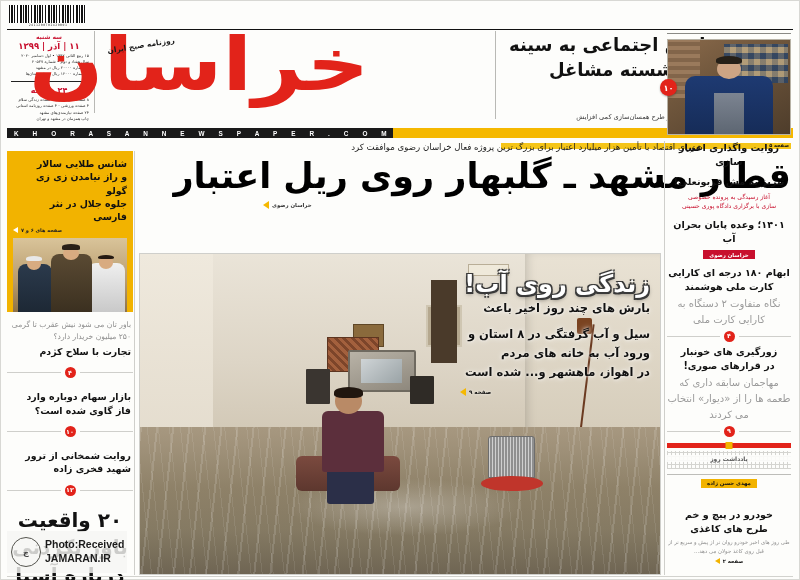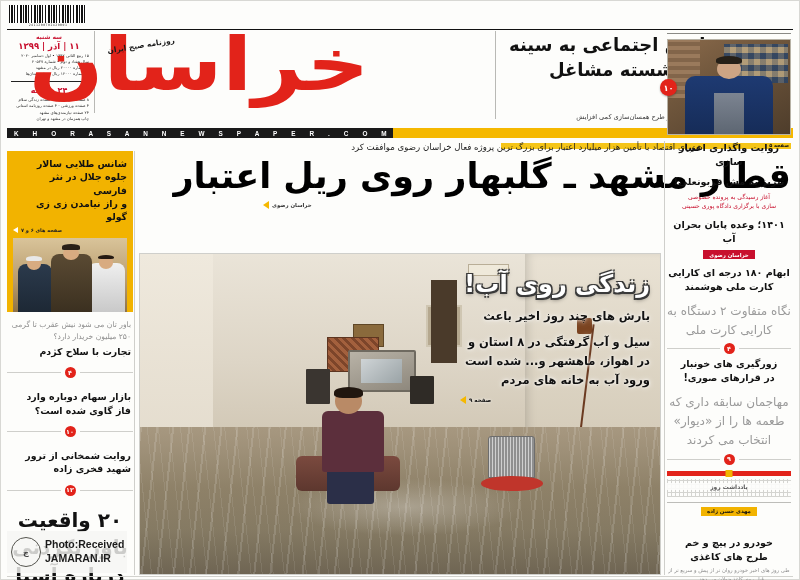--- a/index.html
+++ b/index.html
@@ -377,21 +377,20 @@
     font-size: 24px;
     font-weight: bold;
     color: #ffffff;
     line-height: 1.2;
     text-shadow:
       -1.5px -1.5px 0 #3a3a3a, 1.5px -1.5px 0 #3a3a3a,
       -1.5px 1.5px 0 #3a3a3a, 1.5px 1.5px 0 #3a3a3a,
       0 2px 4px rgba(0,0,0,.5);
   }
   .ph-caption-body {
-    margin-top: 8px;
     font-size: 11.5px;
     font-weight: bold;
     color: #111;
     line-height: 1.62;
     text-shadow: 0 0 3px rgba(255,255,255,.95), 0 0 6px rgba(255,255,255,.8);
   }
   .ph-caption-tag {
     margin-top: 7px;
     display: flex;
     justify-content: flex-end;
@@ -590,22 +589,22 @@
     line-height: 1.6; text-align: center;
   }
   .rs-item {
     margin-top: 7px;
   }
   .rs-item-title {
     font-size: 9.6px; font-weight: bold; color: #111;
     line-height: 1.45; text-align: center;
   }
   .rs-item-deck {
-    margin-top: 8px;
-    font-size: 12px; color: #9a9a9a;
+    margin-top: 2px;
+    font-size: 10px; color: #9a9a9a;
     line-height: 1.6; text-align: center;
   }
   .rs-ribbon {
     display: block;
     margin: 4px auto 0 auto;
     background: #c8102e;
     color: #fff;
     font-size: 5.4px; font-weight: bold;
     padding: 1.5px 6px;
     width: fit-content;
@@ -783,36 +782,36 @@
     <div class="ph-man-body"></div>
     <div class="ph-man-head"></div>
     <div class="ph-man-hair"></div>
     <div class="ph-heater"></div>
     <div class="ph-heater-base"></div>
 
     <div class="ph-caption">
       <div class="ph-caption-title">زندگی روی آب!</div>
       <div class="ph-caption-body">بارش های چند روز اخیر باعث</div>
       <div class="ph-caption-body" style="margin-top:8px">سیل و آب گرفتگی در ۸ استان و</div>
+      <div class="ph-caption-body" style="margin-top:0">ورود آب به خانه های مردم</div>
       <div class="ph-caption-body" style="margin-top:0">در اهواز، ماهشهر و... شده است</div>
-      <div class="ph-caption-body" style="margin-top:0">ورود آب به خانه های مردم</div>
       <div class="ph-caption-tag">
         <span class="lbl">صفحه ۹</span>
         <span class="tag-arrow"></span>
       </div>
     </div>
   </div>
 
   <div class="col-left-rule"></div>
   <div class="col-left">
 
     <div class="promo">
       <div class="promo-lines">شانس طلایی سالار</div>
+      <div class="promo-lines">و راز نیامدن زی زی گولو</div>
       <div class="promo-lines">جلوه جلال در نثر فارسی</div>
-      <div class="promo-lines">و راز نیامدن زی زی گولو</div>
       <div class="promo-tag">
         <span class="lbl">صفحه های ۶ و ۷</span>
         <span class="arw"></span>
       </div>
       <div class="promo-photo">
         <div class="pp-bg"></div>
         <div class="pp-man pp-m1"></div>
         <div class="pp-man pp-m3"></div>
         <div class="pp-man pp-m2"></div>
         <div class="pp-head pp-h1"></div>

